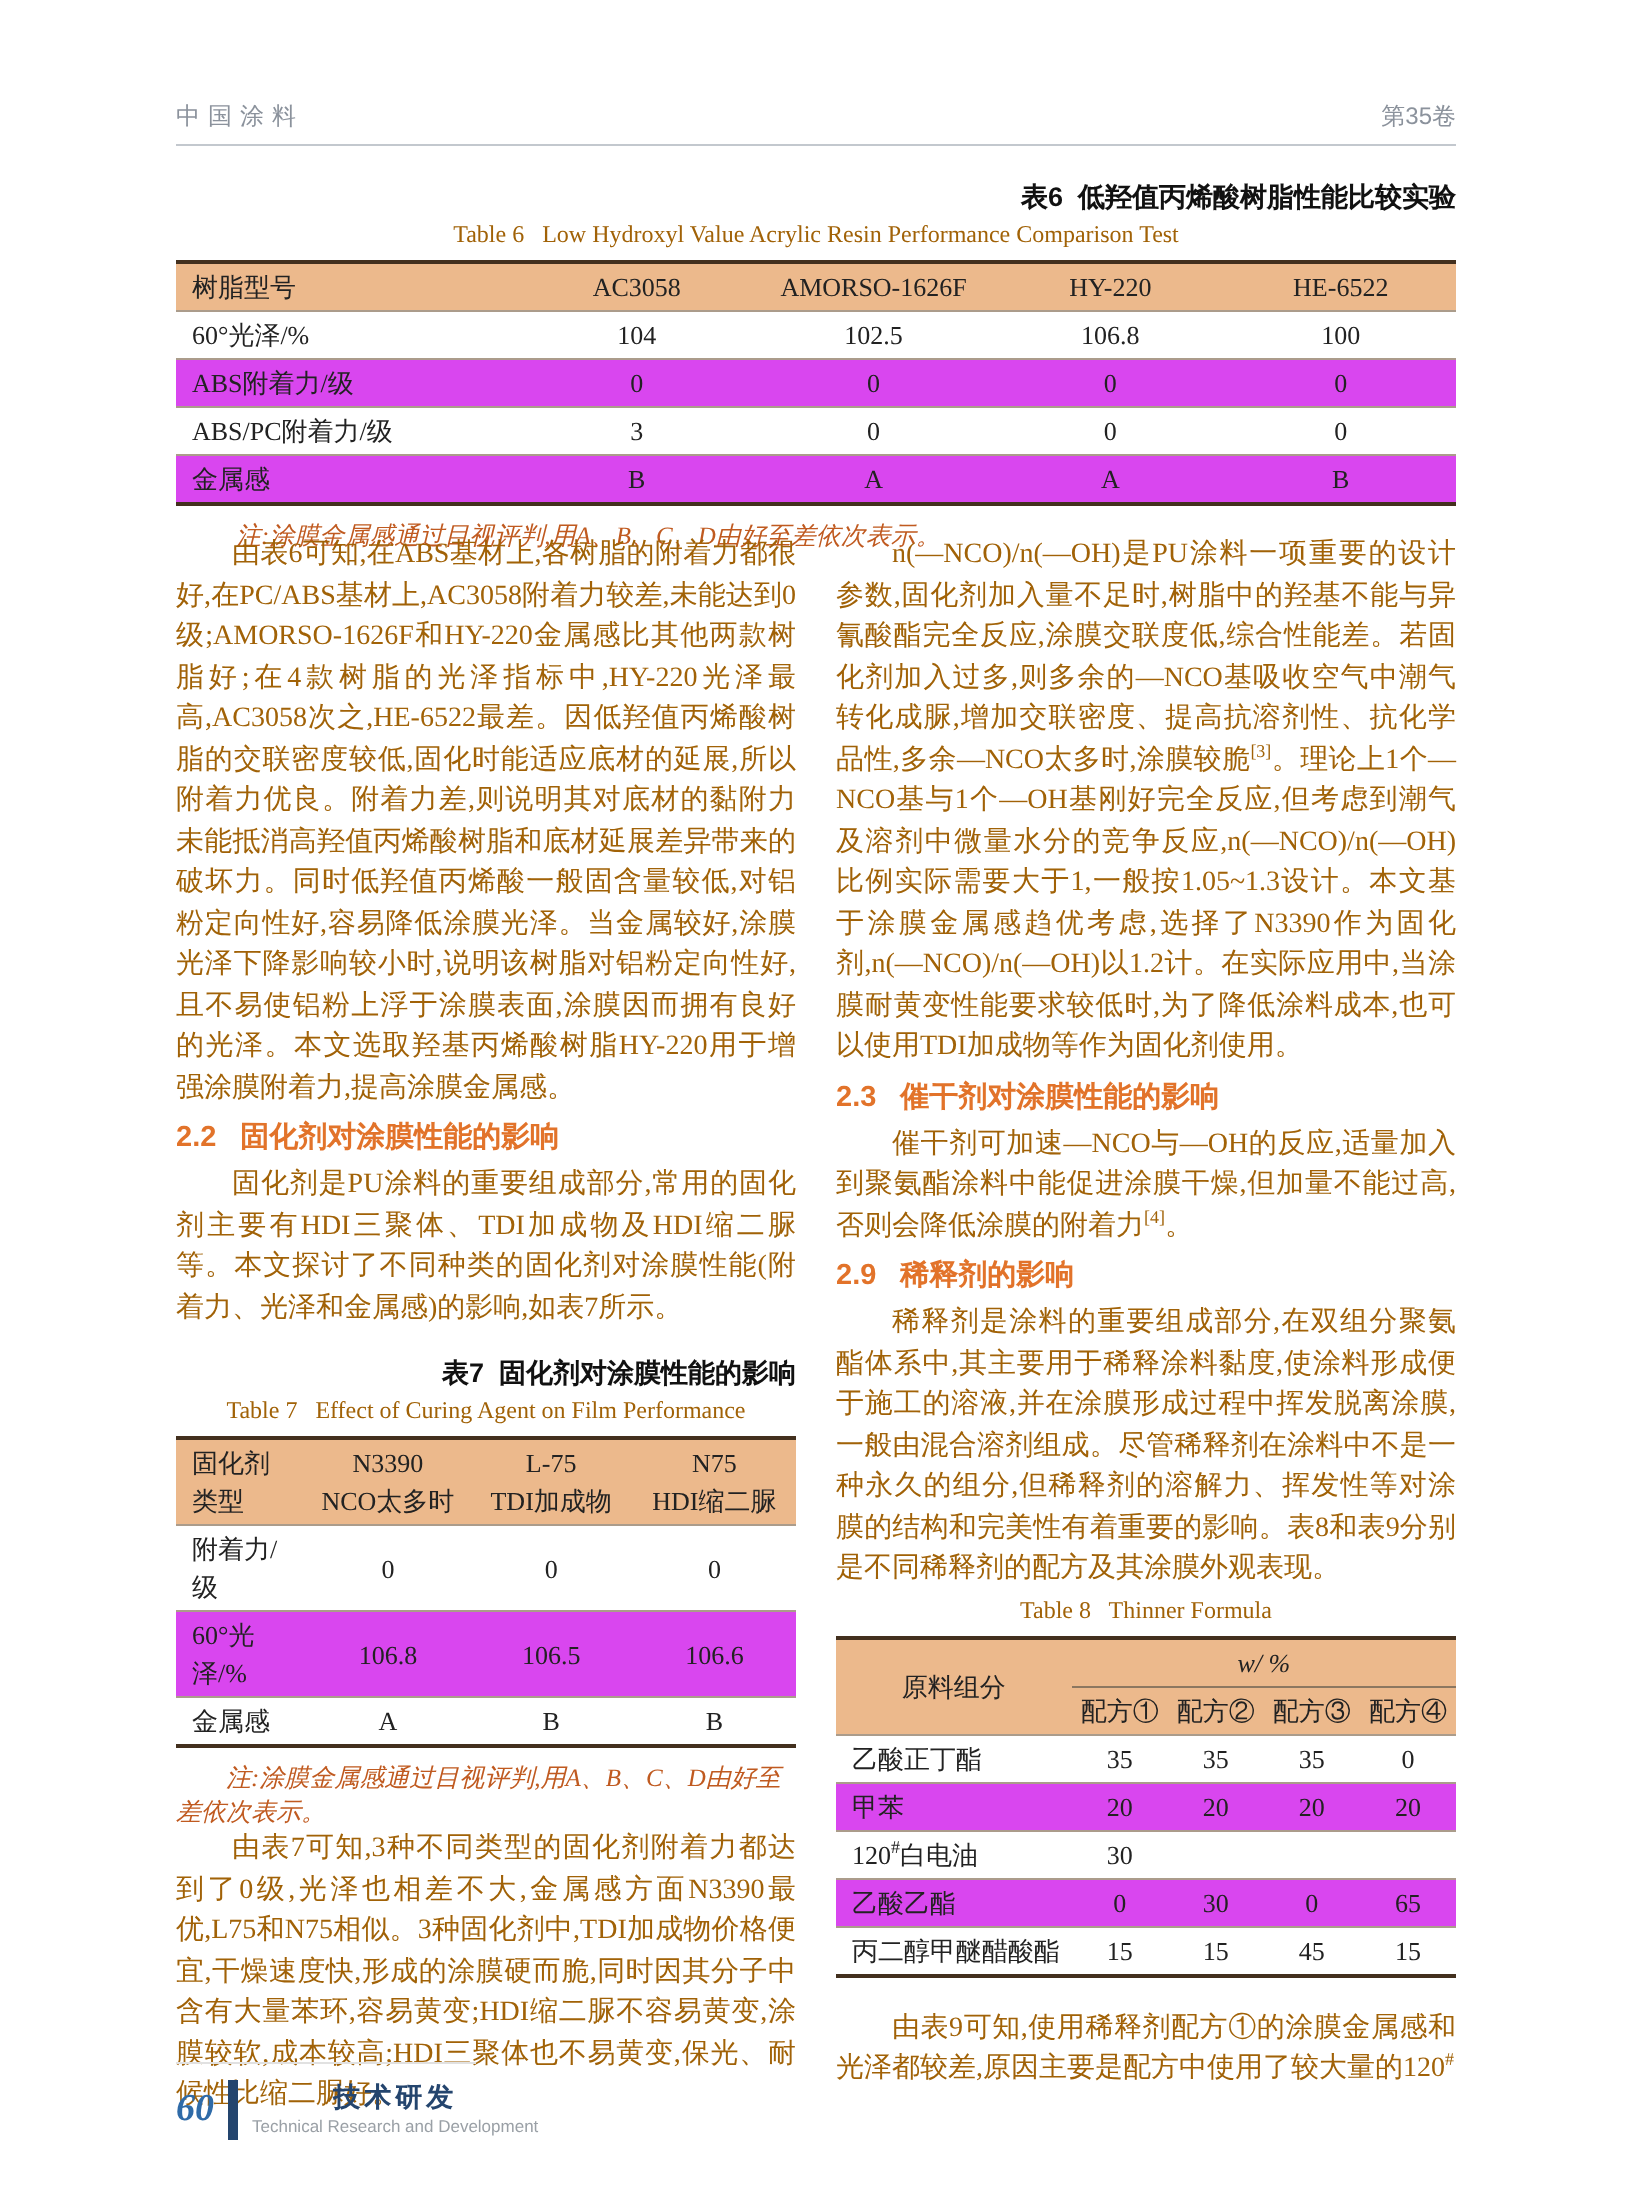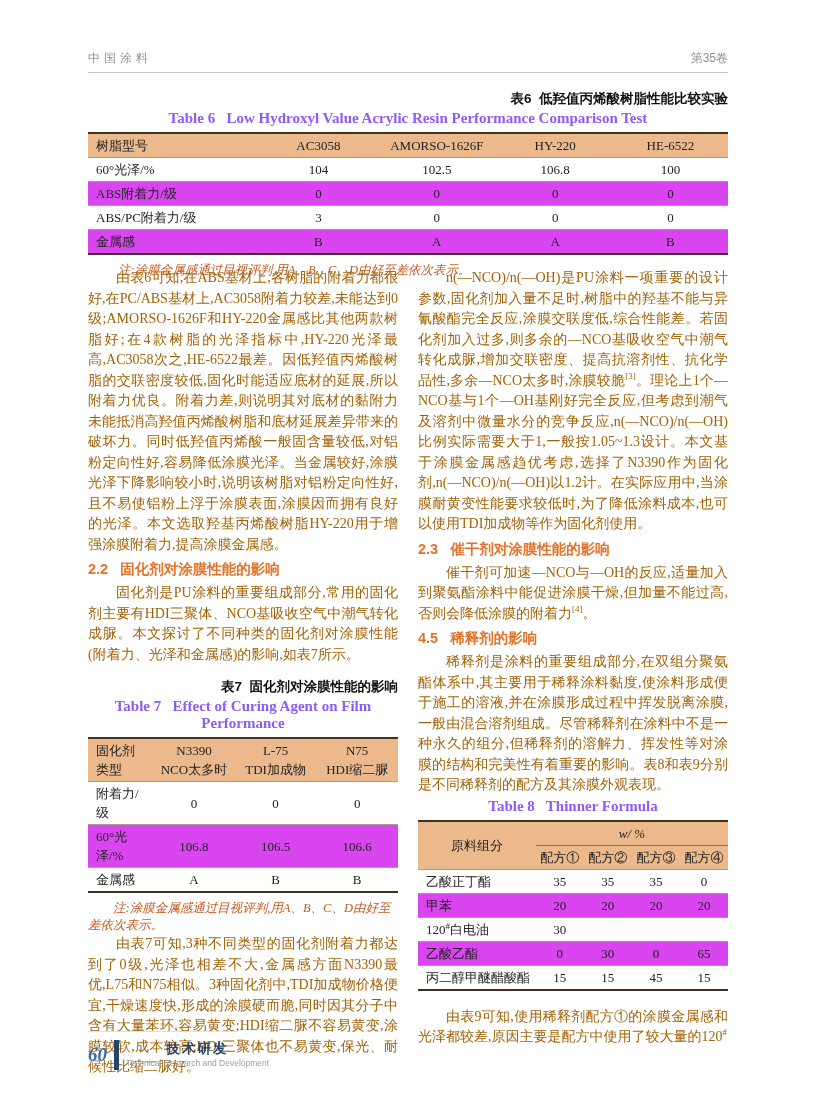--- a/index.html
+++ b/index.html
@@ -9,22 +9,22 @@
   
   .page-header{position:absolute;left:88px;top:50px;width:640px;display:flex;
                justify-content:space-between;align-items:flex-end;
                border-bottom:1px solid #c3c8ce;padding-bottom:5px;
                color:#8b929c;font-size:12px;font-family:"Liberation Sans",sans-serif;}
   .journal{letter-spacing:4px;}
 
   
   .cap-zh{font-family:"Liberation Sans","DejaVu Sans",sans-serif;font-weight:bold;
           font-size:13.5px;text-align:right;white-space:pre-wrap;color:#111;}
-  .cap-en{font-family:"Liberation Serif",serif;font-weight:bold;font-size:15px;
-          text-align:center;white-space:pre-wrap;color:#8b5cf6;margin-top:2px;}
+  .cap-en{font-family:"Liberation Serif",serif;font-weight:normal;font-size:12px;
+          text-align:center;white-space:pre-wrap;color:#a16207;margin-top:2px;}
   .cap-sp{margin-top:13px;}
 
   
   table.tbl{width:100%;border-collapse:collapse;font-size:13px;margin-top:5px;
             border-top:2px solid #43301e;border-bottom:2px solid #43301e;}
   table.tbl th,table.tbl td{font-weight:normal;padding:2px 4px;text-align:center;
             line-height:19px;color:#222;}
   table.tbl .l{text-align:left;padding-left:8px;}
   table.tbl tr{border-bottom:1px solid #ab9c8b;}
   tr.tan, .tan-row{background:#ecb98c;}
@@ -126,21 +126,21 @@
 
   <div class="cols">
 
     <div class="col">
       <p class="body">由表6可知,在ABS基材上,各树脂的附着力都很好,在PC/ABS基材上,AC3058附着力较差,未能达到0级;AMORSO-1626F和HY-220金属感比其他两款树脂好;在4款树脂的光泽指标中,HY-220光泽最高,AC3058次之,HE-6522最差。因低羟值丙烯酸树脂的交联密度较低,固化时能适应底材的延展,所以附着力优良。附着力差,则说明其对底材的黏附力未能抵消高羟值丙烯酸树脂和底材延展差异带来的破坏力。同时低羟值丙烯酸一般固含量较低,对铝粉定向性好,容易降低涂膜光泽。当金属较好,涂膜光泽下降影响较小时,说明该树脂对铝粉定向性好,且不易使铝粉上浮于涂膜表面,涂膜因而拥有良好的光泽。本文选取羟基丙烯酸树脂HY-220用于增强涂膜附着力,提高涂膜金属感。</p>
 
       <div class="sec">
         <span class="sec-num">2.2</span><span class="sec-t">固化剂对涂膜性能的影响</span>
       </div>
 
-      <p class="body">固化剂是PU涂料的重要组成部分,常用的固化剂主要有HDI三聚体、NCO基吸收空气中潮气转化成脲。本文探讨了不同种类的固化剂对涂膜性能(附着力、光泽和金属感)的影响,如表7所示。</p>
+      <p class="body">固化剂是PU涂料的重要组成部分,常用的固化剂主要有HDI三聚体、TDI加成物及HDI缩二脲等。本文探讨了不同种类的固化剂对涂膜性能(附着力、光泽和金属感)的影响,如表7所示。</p>
 
       <div class="cap-zh cap-sp">表7  固化剂对涂膜性能的影响</div>
       <div class="cap-en">Table 7   Effect of Curing Agent on Film Performance</div>
       <table class="tbl">
         <colgroup>
             <col style="width:21%">
             <col style="width:26.3%">
             <col style="width:26.3%">
             <col style="width:26.3%">
           </colgroup>
@@ -193,21 +193,21 @@
     <div class="col">
       <p class="body"><span>n(—NCO)/n(—OH)是PU涂料一项重要的设计参数,固化剂加入量不足时,树脂中的羟基不能与异氰酸酯完全反应,涂膜交联度低,综合性能差。若固化剂加入过多,则多余的—NCO基吸收空气中潮气转化成脲,增加交联密度、提高抗溶剂性、抗化学品性,多余—NCO太多时,涂膜较脆</span><sup class="ref">[3]</sup><span>。理论上1个—NCO基与1个—OH基刚好完全反应,但考虑到潮气及溶剂中微量水分的竞争反应,n(—NCO)/n(—OH)比例实际需要大于1,一般按1.05~1.3设计。本文基于涂膜金属感趋优考虑,选择了N3390作为固化剂,n(—NCO)/n(—OH)以1.2计。在实际应用中,当涂膜耐黄变性能要求较低时,为了降低涂料成本,也可以使用TDI加成物等作为固化剂使用。</span></p>
 
       <div class="sec">
         <span class="sec-num">2.3</span><span class="sec-t">催干剂对涂膜性能的影响</span>
       </div>
 
       <p class="body"><span>催干剂可加速—NCO与—OH的反应,适量加入到聚氨酯涂料中能促进涂膜干燥,但加量不能过高,否则会降低涂膜的附着力</span><sup class="ref">[4]</sup><span>。</span></p>
 
       <div class="sec">
-        <span class="sec-num">4.5</span><span class="sec-t">稀释剂的影响</span>
+        <span class="sec-num">2.9</span><span class="sec-t">稀释剂的影响</span>
       </div>
 
       <p class="body">稀释剂是涂料的重要组成部分,在双组分聚氨酯体系中,其主要用于稀释涂料黏度,使涂料形成便于施工的溶液,并在涂膜形成过程中挥发脱离涂膜,一般由混合溶剂组成。尽管稀释剂在涂料中不是一种永久的组分,但稀释剂的溶解力、挥发性等对涂膜的结构和完美性有着重要的影响。表8和表9分别是不同稀释剂的配方及其涂膜外观表现。</p>
 
       <div class="cap-en">Table 8   Thinner Formula</div>
       <table class="tbl">
         <colgroup>
             <col style="width:38%">
             <col style="width:15.5%">
             <col style="width:15.5%">

